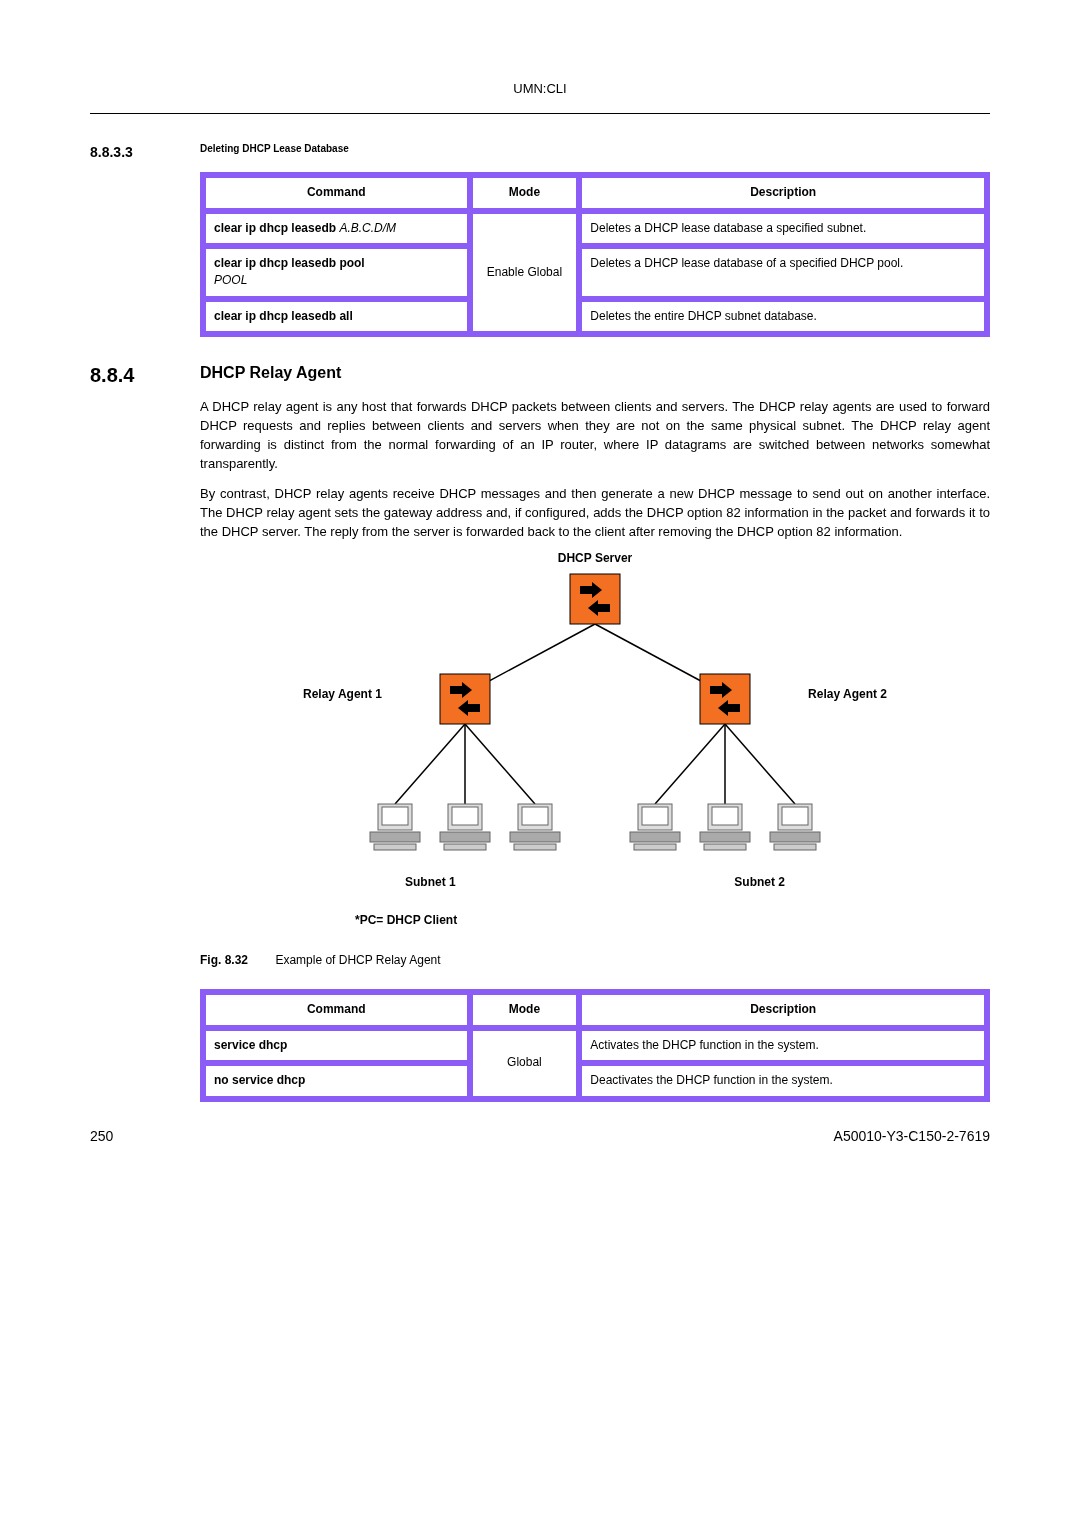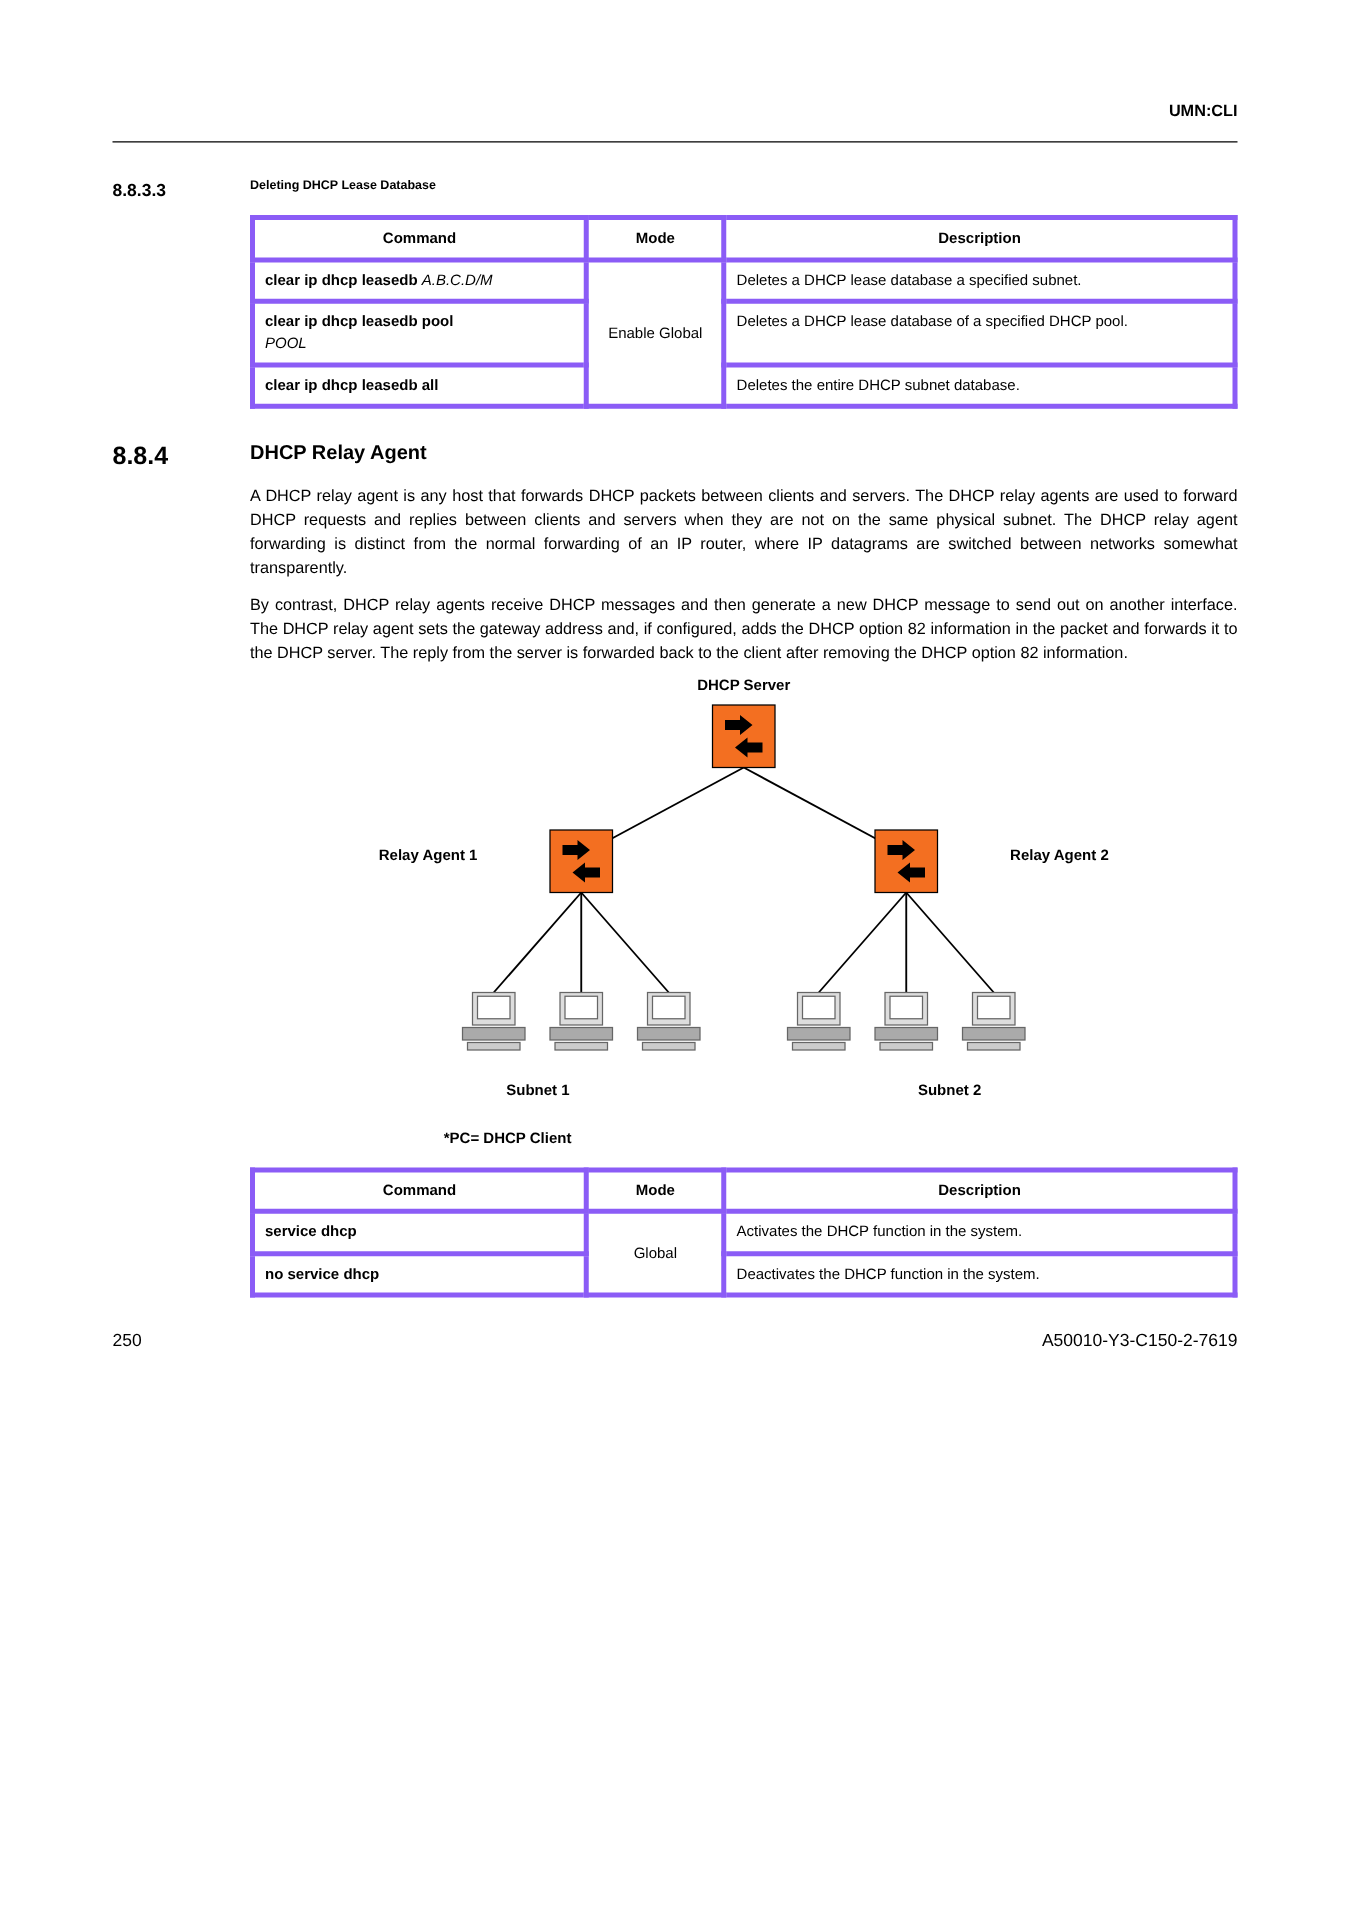--- a/index.html
+++ b/index.html
@@ -1,28 +1,28 @@
 <!DOCTYPE html>
 <html><head>
 <meta charset="utf-8">
 <style>
   * { box-sizing: border-box; margin: 0; padding: 0; }
   body { font-family: Arial, Helvetica, sans-serif; font-size: 13px; color: #000; background: #fff; width: 1080px; padding: 80px 90px 60px 90px; line-height: 1.45; }
-  .top-row { display: flex; justify-content: flex-end; margin-bottom: 2px; font-size: 13px; font-weight: bold; }
+  .top-row { display: flex; justify-content: center; margin-bottom: 2px; font-size: 13px; }
   .top-right { text-align: right; }
   .hr-thin { border: none; border-top: 1px solid #000; margin-top: 14px; margin-bottom: 28px; }
   .content-block { margin-left: 110px; }
   .section-heading { display: flex; margin-top: 10px; margin-bottom: 8px; }
   .section-num { width: 110px; font-weight: bold; font-size: 14px; flex-shrink: 0; }
   .section-title { font-weight: bold; font-size: 10px; }
   .section-heading.big .section-num { font-size: 20px; }
   .section-heading.big .section-title { font-size: 16px; }
   p.body-text { text-align: justify; margin-bottom: 12px; }
   table.cmd { width: 100%; border-collapse: collapse; margin-top: 10px; margin-bottom: 24px; font-size: 12px; }
-  table.cmd th, table.cmd td { border: 4px solid #8b5cf6; padding: 6px 8px; vertical-align: top; }
+  table.cmd th, table.cmd td { border: 6px solid #8b5cf6; padding: 6px 8px; vertical-align: top; }
   table.cmd th { text-align: center; font-weight: bold; }
   table.cmd td.mode { text-align: center; }
   .bold { font-weight: bold; }
   .italic { font-style: italic; }
   .diagram { width: 640px; margin: 10px auto 6px auto; position: relative; }
   .diagram svg { display: block; margin: 0 auto; }
   .diag-label { position: absolute; font-size: 12px; font-weight: bold; }
   .fig-caption { margin-top: 18px; margin-bottom: 20px; font-size: 12px; }
   .fig-caption .figno { font-weight: bold; margin-right: 24px; }
   .footer { display: flex; justify-content: space-between; font-size: 14px; }
@@ -149,20 +149,24 @@
         </g>
       <g transform="translate(495,250)">
           <rect x="8" y="0" width="34" height="26" fill="#ddd" stroke="#666"></rect>
           <rect x="12" y="3" width="26" height="18" fill="#fff" stroke="#666"></rect>
           <rect x="0" y="28" width="50" height="10" fill="#aaa" stroke="#666"></rect>
           <rect x="4" y="40" width="42" height="6" fill="#ccc" stroke="#666"></rect>
         </g>
     </svg>
   </div>
 
+  <p class="fig-caption">
+    <span class="figno">Fig. 8.32</span>
+    <span>Example of DHCP Relay Agent</span>
+  </p>
 
 
   <table class="cmd">
     <thead>
       <tr>
         <th style="width:34%">Command</th>
         <th style="width:14%">Mode</th>
         <th>Description</th>
       </tr>
     </thead>

